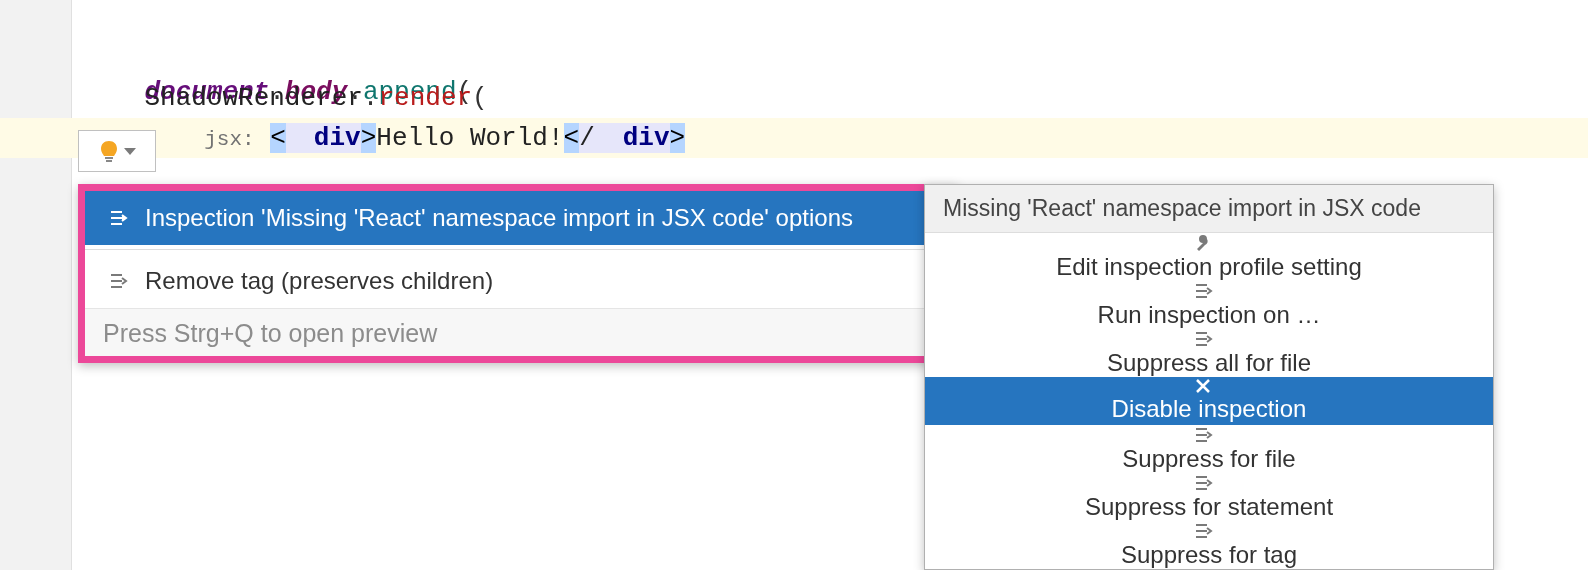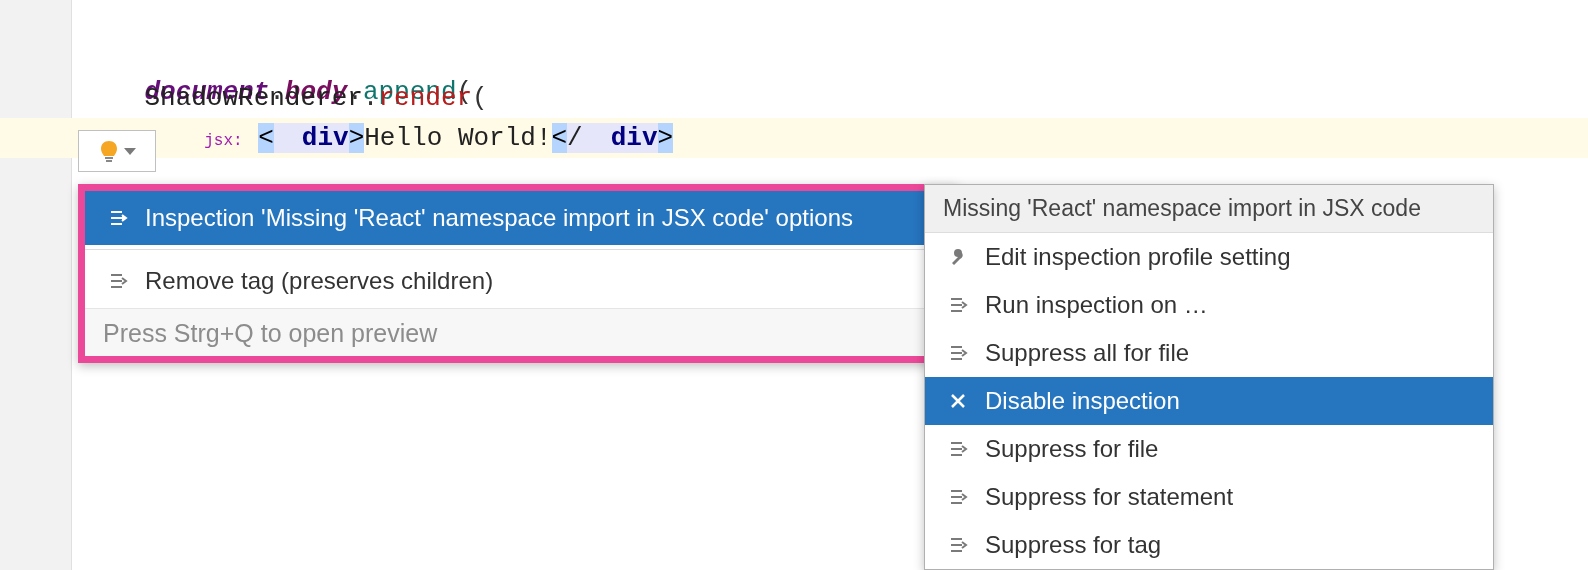--- a/index.html
+++ b/index.html
@@ -43,21 +43,21 @@
       padding-left: 95px;
       margin-left: -72px;
     }
     .tok-obj { color: #660e7a; font-style: italic; font-weight: bold; }
     .tok-prop { color: #7a0e5f; font-style: italic; font-weight: bold; }
     .tok-method { color: #0f766e; }
     .tok-dot { color: #333; }
     .tok-paren { color: #333; }
     .tok-class { color: #222; }
     .tok-render { color: #b91c1c; }
-    .tok-hint { color: #a21caf; font-size: 16px; text-align: center; }
+    .tok-hint { color: #737373; font-size: 21px; text-align: center; }
     .tok-bracket-hl { background: #b5d5ff; color: #000; }
     .tok-tagname { color: #000080; font-weight: bold; background: #e6e6fa; padding-left: 28px; }
     .tok-text { color: #222; }
     .tok-slash { color: #222; background: #e6e6fa; }
 
     .intention-bulb-box {
       position: absolute;
       left: 78px;
       top: 130px;
       width: 78px;
@@ -139,21 +139,21 @@
     .menu2-header {
       height: 48px;
       background: #f0f0f0;
       border-bottom: 1px solid #ddd;
       display: flex;
       align-items: center;
       padding: 0 18px;
       font-size: 23px;
       color: #444;
     }
-    .menu2 .menu-item { height: 48px; }
+    .menu2 .menu-item { height: 48px; flex-direction: column; }
 
     .intent-icon svg { display: block; }
     .menu-item.selected .intent-icon path { stroke: #fff; fill: #fff; }
   </style>
 </head>
 <body>
 
 <div class="gutter"></div>
 
 <div class="editor-area">

